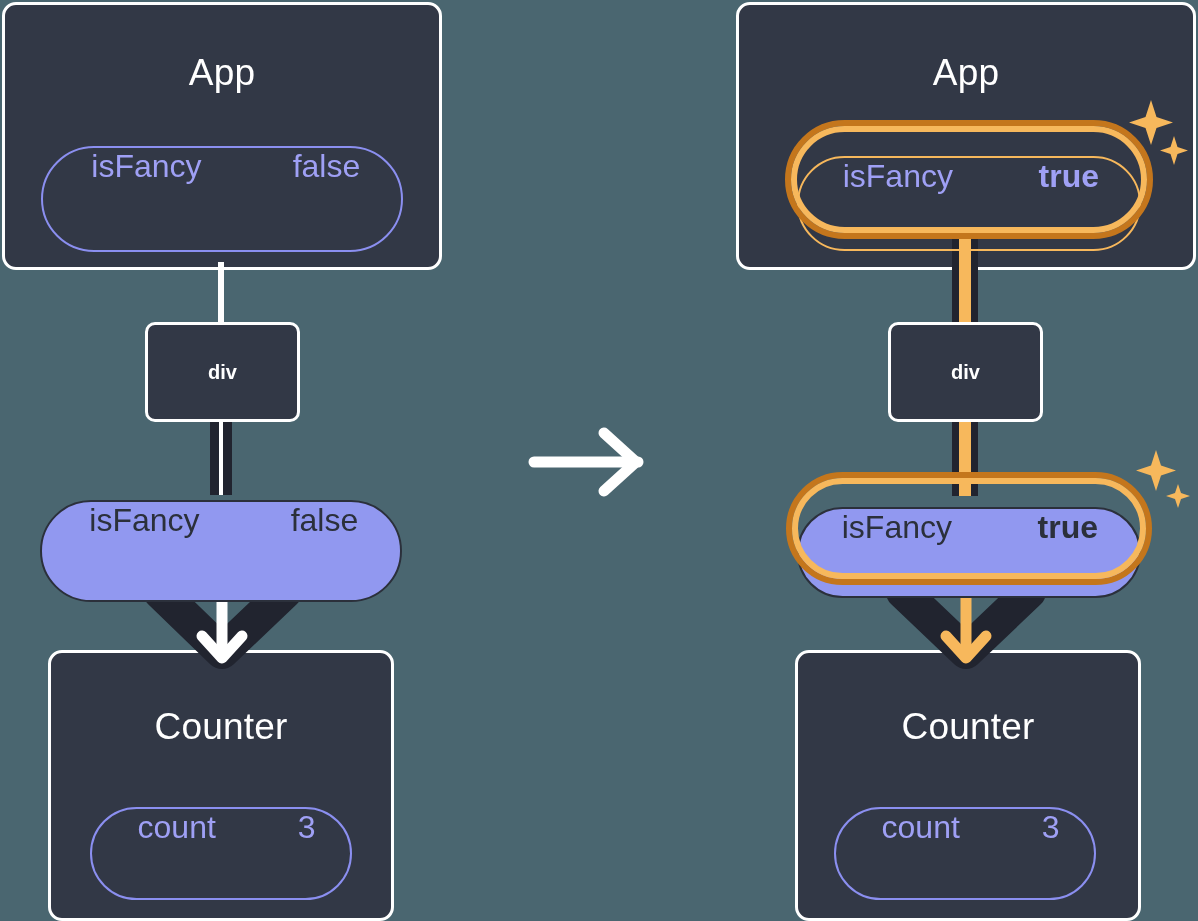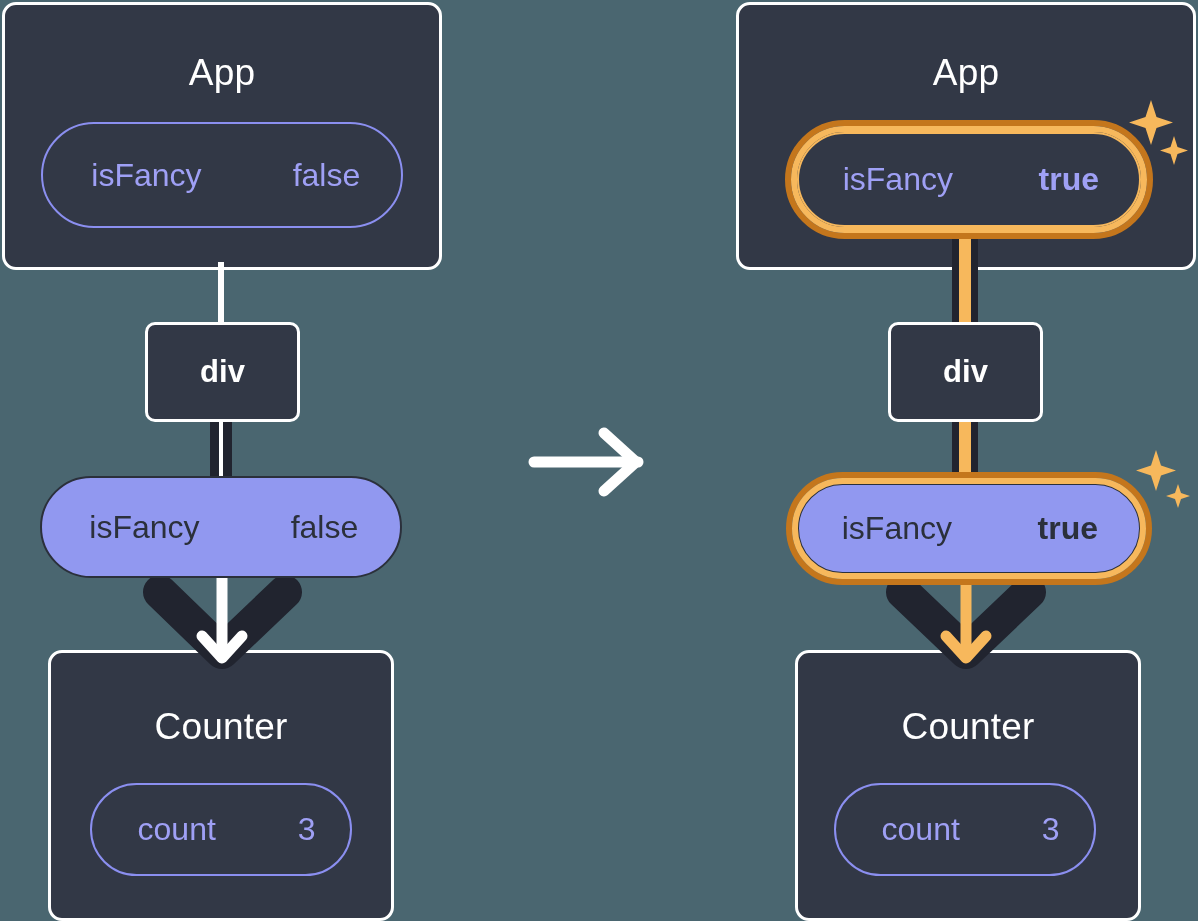--- a/index.html
+++ b/index.html
@@ -32,34 +32,35 @@
 
   
   .divbox{
     position:absolute;
     background:#323846;
     border:3px solid #ffffff;
     border-radius:10px;
     box-sizing:border-box;
     display:flex;align-items:center;justify-content:center;
     color:#ffffff;
-    font-size:31px;
+    font-size:20px;
     font-weight:700;
     z-index:6;
   }
 
   
   .pill{
     position:absolute;
     box-sizing:border-box;
     border-radius:999px;
     display:flex;
-    align-items:center;
+    align-items:flex-start;
     overflow:hidden;
     z-index:7;
+    margin-top:24px;
   }
   .pill-outline{
     border:2px solid #8b8ff0;
     background:transparent;
   }
   .pill-outline .pcell{color:#9fa0f5;}
   .pill-outline .pdivider{background:#8b8ff0;}
 
   .pill-filled{
     border:2px solid #2b303b;

